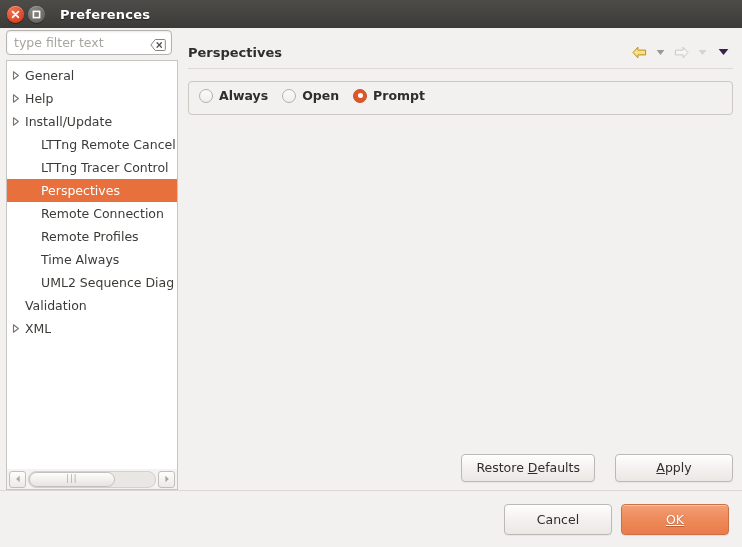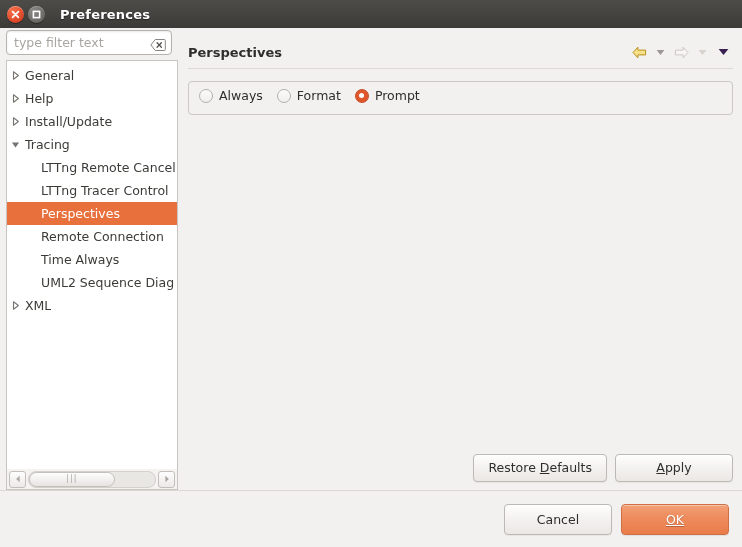--- a/index.html
+++ b/index.html
@@ -200,21 +200,21 @@
     margin: 0;
     padding: 4px 10px 11px 10px;
     background: transparent;
   }
   fieldset.groupbox > legend {
     font-size: 12.5px;
     color: #3c3b37;
     padding: 0 3px 0 2px;
     margin-left: 2px;
   }
-  .radio-row { display: flex; align-items: center; gap: 14px; padding-top: 2px; }
+  .radio-row { display: flex; align-items: center; gap: 14px; padding-top: 2px; font-weight: bold; }
   .radio {
     display: flex; align-items: center; gap: 6px;
     font-size: 12.5px; color: #2f2e2b;
     cursor: pointer;
   }
   .rdot {
     width: 14px; height: 14px; border-radius: 50%;
     background: linear-gradient(to bottom, #fbfbfb, #efeeec);
     border: 1px solid #b4b1ac;
     box-sizing: border-box;
@@ -229,21 +229,21 @@
     content: "";
     position: absolute; left: 50%; top: 50%;
     width: 5px; height: 5px; margin: -2.5px 0 0 -2.5px;
     border-radius: 50%;
     background: #fdfcfb;
   }
 
   
   .apply-row {
     display: flex; justify-content: flex-end; align-items: center;
-    gap: 8px;
+    gap: 20px;
     flex: 0 0 auto;
     padding-bottom: 8px;
   }
   .btn {
     font-family: "DejaVu Sans", "Liberation Sans", sans-serif;
     font-size: 12.5px;
     color: #2f2e2b;
     background: linear-gradient(to bottom, #fefefe 0%, #f4f2f0 48%, #eae7e4 100%);
     border: 1px solid #bcb9b4;
     border-radius: 4px;
@@ -332,48 +332,47 @@
             <span class="tlabel">Help</span>
           </div>
           <div class="trow lvl1">
             <span class="twist">
                 <svg width="8" height="9" viewBox="0 0 8 9">
                   <path d="M1.5 0.8 L6.4 4.5 L1.5 8.2 Z" fill="none" stroke="#77746f" stroke-width="1.1" stroke-linejoin="round"></path>
                 </svg>
               </span>
             <span class="tlabel">Install/Update</span>
           </div>
-          <div class="trow lvl1">
-            <span class="twist">
-                <svg width="9" height="8" viewBox="0 0 9 8">
-                  <path d="M0.9 1.6 L8.1 1.6 L4.5 6.4 Z" fill="#77746f"></path>
-                </svg>
-              </span>
-            <span class="tlabel">Tracing</span>
-          </div>
 
           <div class="trow lvl2">
             <span class="tlabel">LTTng Remote Cancel</span>
           </div>
           <div class="trow lvl2">
             <span class="tlabel">LTTng Tracer Control</span>
           </div>
           <div class="trow lvl2 sel">
             <span class="tlabel">Perspectives</span>
           </div>
           <div class="trow lvl2">
             <span class="tlabel">Remote Connection</span>
           </div>
           <div class="trow lvl2">
+            <span class="tlabel">Remote Profiles</span>
+          </div>
+          <div class="trow lvl2">
             <span class="tlabel">Time Always</span>
           </div>
           <div class="trow lvl2">
             <span class="tlabel">UML2 Sequence Diag</span>
           </div>
 
+          <div class="trow lvl1">
+            <span class="twist"></span>
+            <span class="tlabel">Validation</span>
+          </div>
           <div class="trow lvl1">
             <span class="twist">
                 <svg width="8" height="9" viewBox="0 0 8 9">
                   <path d="M1.5 0.8 L6.4 4.5 L1.5 8.2 Z" fill="none" stroke="#77746f" stroke-width="1.1" stroke-linejoin="round"></path>
                 </svg>
               </span>
             <span class="tlabel">XML</span>
           </div>
         </div>
       </div>
@@ -434,21 +433,21 @@
 
       <div class="page-body">
         <fieldset class="groupbox">
           <div class="radio-row">
             <label class="radio">
               <span class="rdot"></span>
               <span>Always</span>
             </label>
             <label class="radio">
               <span class="rdot"></span>
-              <span>Format</span>
+              <span>Open</span>
             </label>
             <label class="radio">
               <span class="rdot on"></span>
               <span>Prompt</span>
             </label>
           </div>
         </fieldset>
       </div>
 
       <div class="apply-row">

